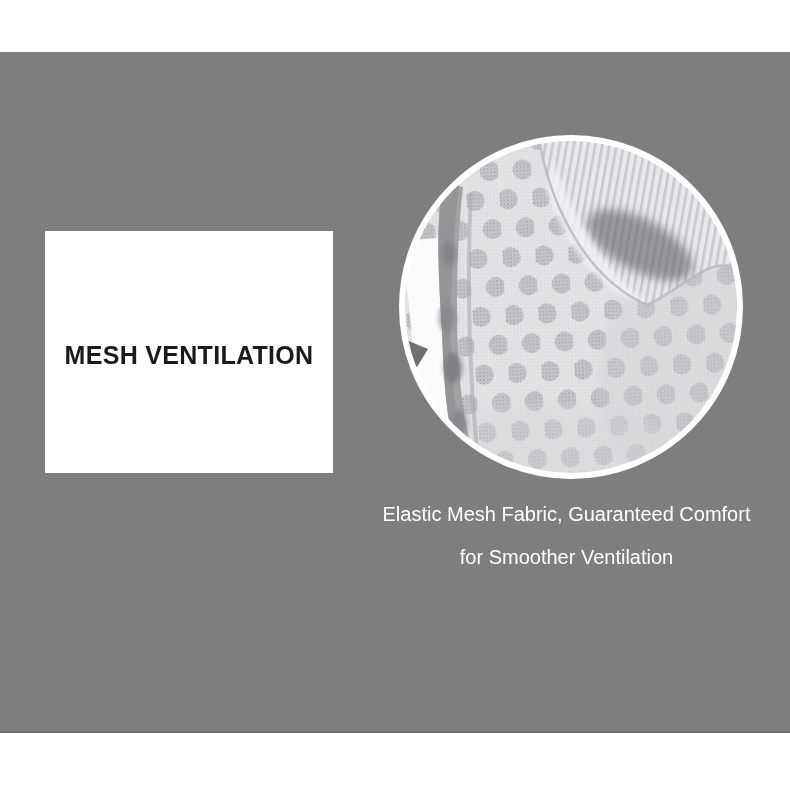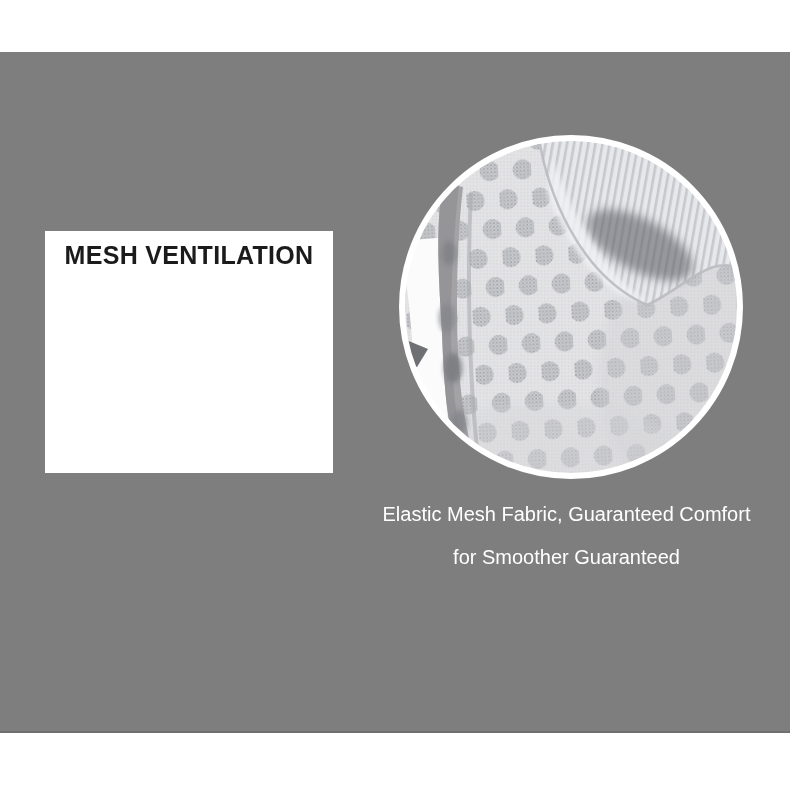--- a/index.html
+++ b/index.html
@@ -12,21 +12,21 @@
   .band{
     position:absolute;left:0;top:52px;width:790px;height:681px;
     background:#7e7e7e;
     border-bottom:2px solid #6f6f6f;
     box-sizing:border-box;
   }
   .info-box{
     position:absolute;left:45px;top:179px; 
     width:288px;height:242px;
     background:#ffffff;
-    display:flex;flex-direction:column;justify-content:flex-start;
+    display:flex;flex-direction:column;justify-content:center;
     box-sizing:border-box;padding-top:6px;
     text-align:center;
     color:#1b1b1b;
     font-size:25px;font-weight:700;line-height:37px;letter-spacing:0.3px;
   }
   .photo{
     position:absolute;left:397px;top:81px; 
     width:348px;height:348px;
   }
   .caption{
@@ -111,17 +111,17 @@
             <path d="M 140,-8 C 148,58 182,142 250,172 C 290,154 316,116 350,140" stroke="#b9bbc1" stroke-width="2.5" fill="none" opacity="0.9"></path>
           </g>
         </g>
 
         <circle cx="174" cy="174" r="169" fill="none" stroke="#ffffff" stroke-width="6"></circle>
       </svg>
     </div>
 
     <div class="caption" style="color: rgb(255, 255, 255);">
       <div>Elastic Mesh Fabric, Guaranteed Comfort</div>
-      <div>for Smoother Guaranteed</div>
+      <div>for Smoother Ventilation</div>
     </div>
 
   </div>
 </div>
 
 </body></html>

